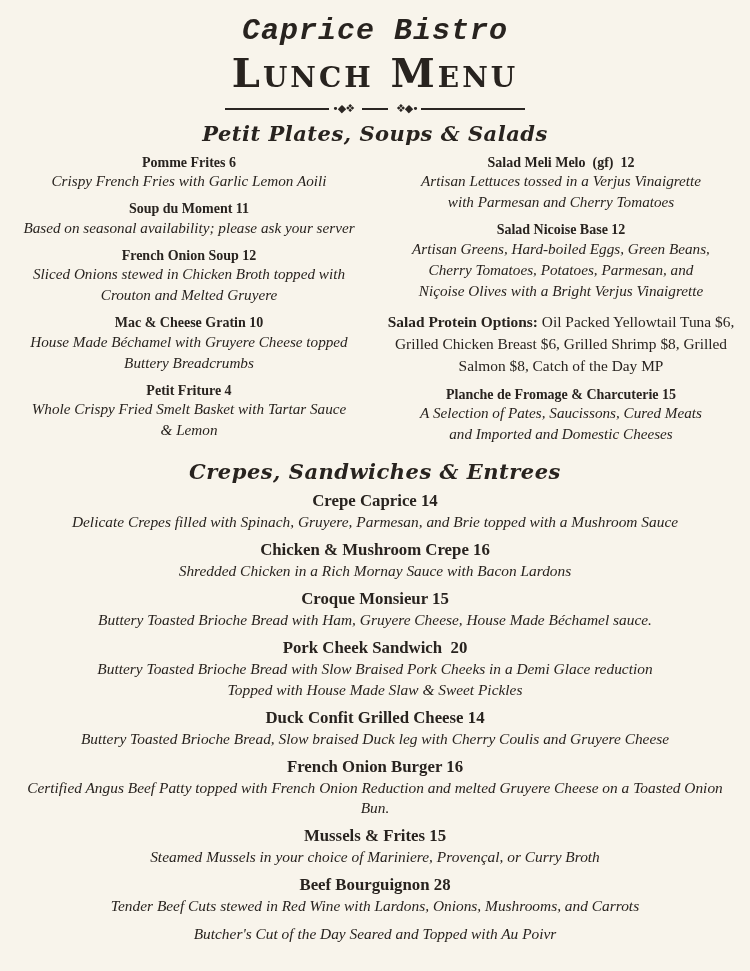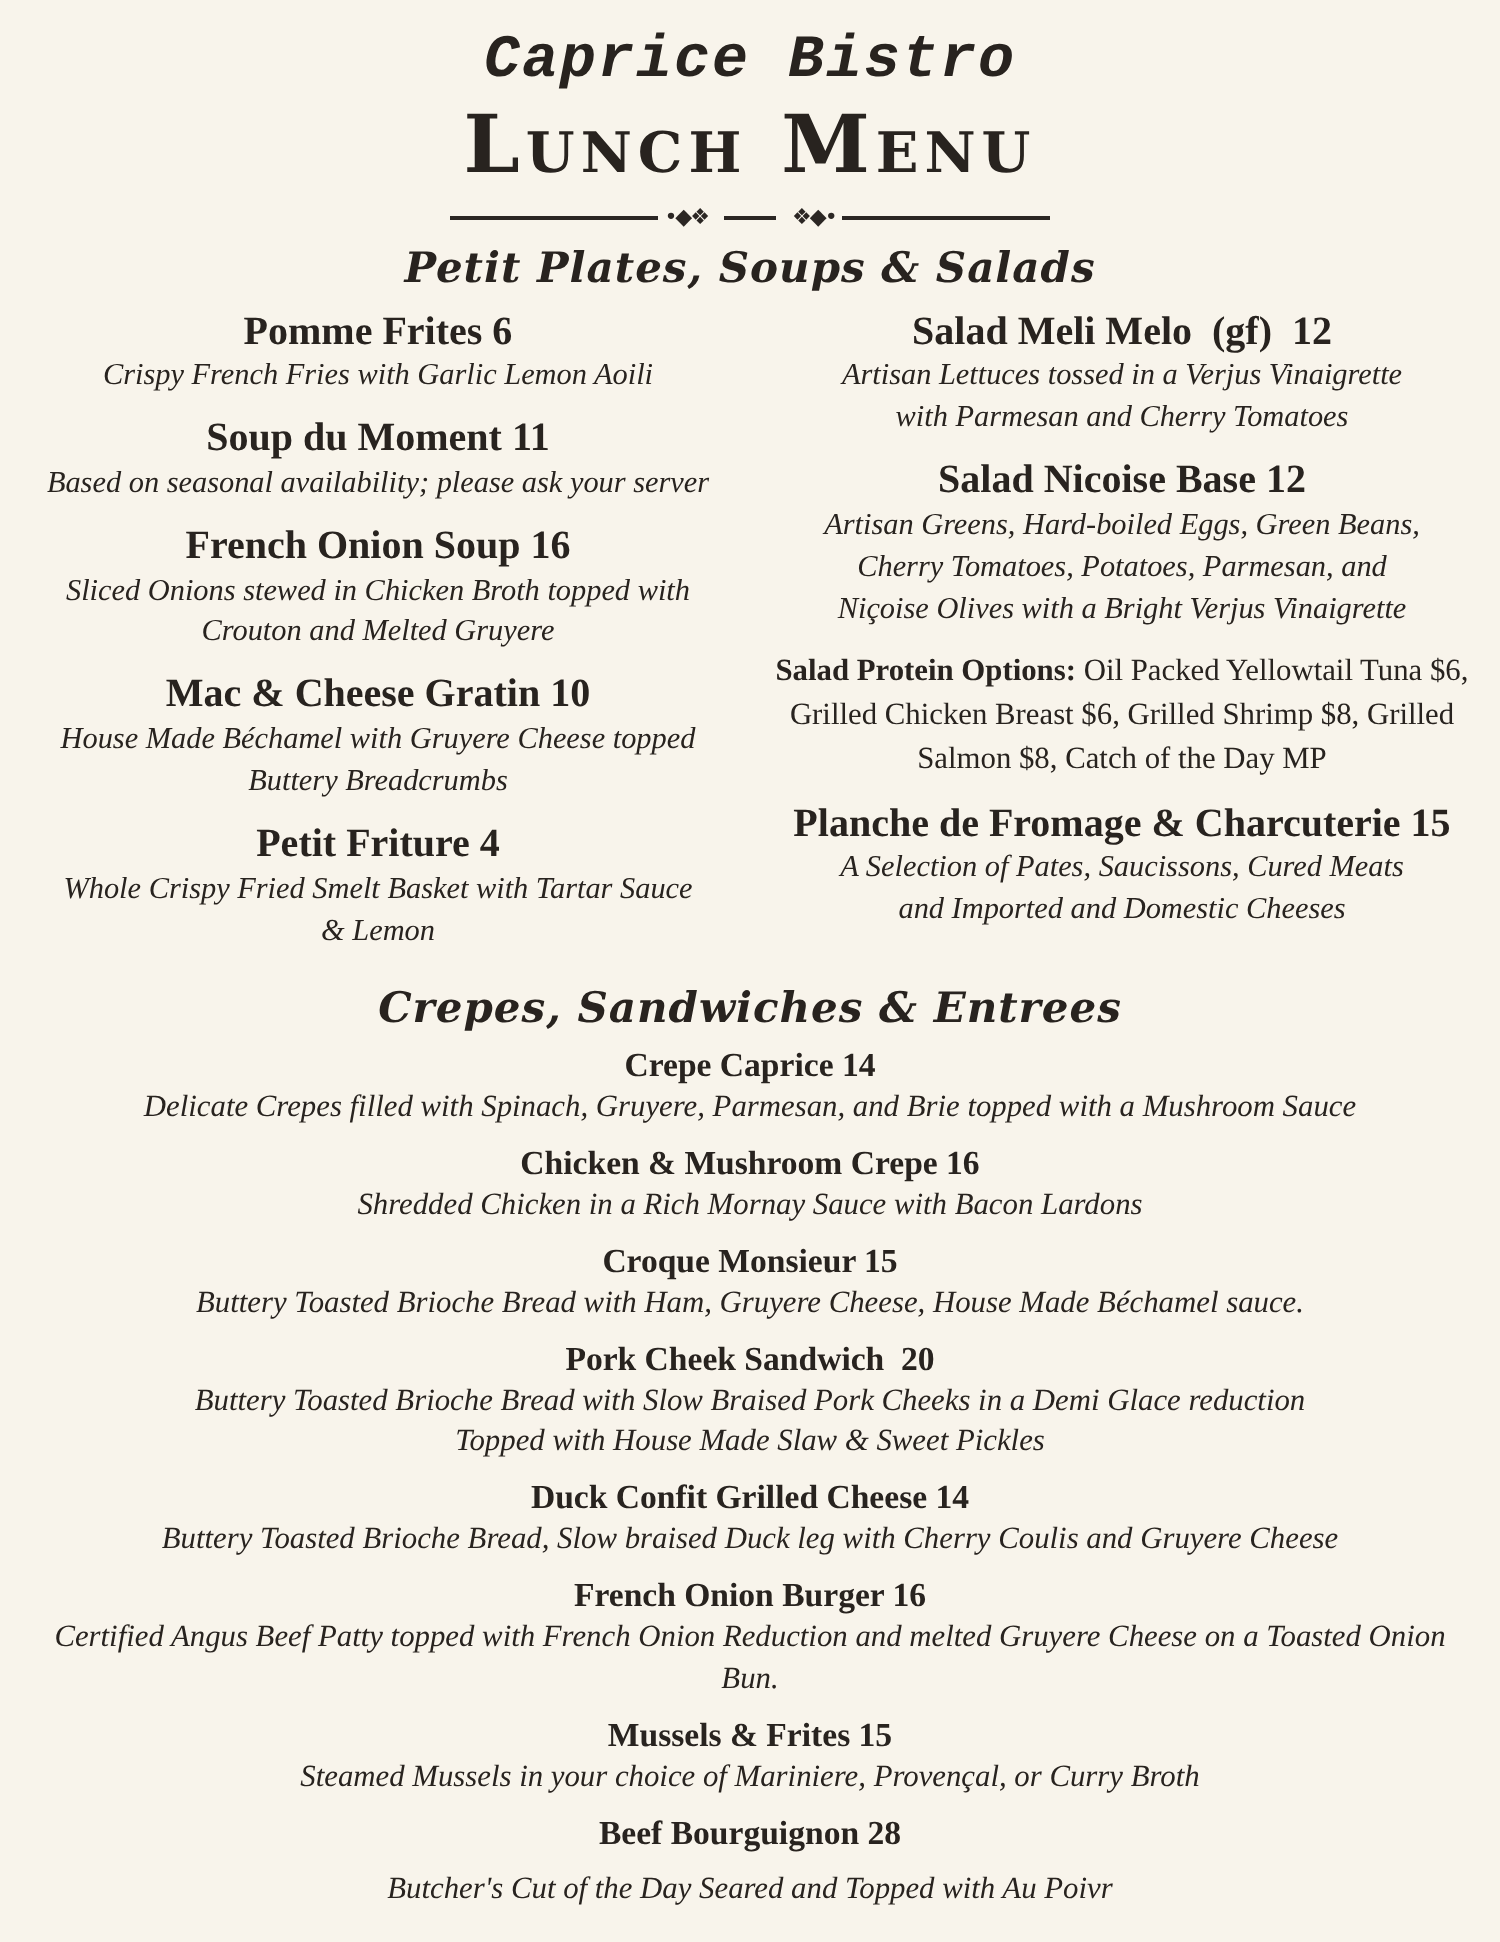--- a/index.html
+++ b/index.html
@@ -79,21 +79,21 @@
     gap: 14px;
     margin-top: 8px;
     min-height: 286px;
   }
   .col { width: 358px; }
 
   
   .menu-item { text-align: center; margin-bottom: 9px; }
   .item-name {
     font-weight: 700;
-    font-size: 20px;
+    font-size: 14px;
     line-height: 1.18;
     white-space: pre-wrap;
   }
   .item-name .name-italic { font-style: italic; }
   .item-desc {
     font-style: italic;
     font-size: 15.2px;
     line-height: 1.38;
     white-space: pre-line;
   }
@@ -136,21 +136,21 @@
       <div class="col" id="col-left">
           <div class="menu-item">
             <p class="item-name">Pomme Frites 6</p>
             <p class="item-desc">Crispy French Fries with Garlic Lemon Aoili</p>
           </div>
           <div class="menu-item">
             <p class="item-name">Soup du Moment 11</p>
             <p class="item-desc">Based on seasonal availability; please ask your server</p>
           </div>
           <div class="menu-item">
-            <p class="item-name">French Onion Soup 16</p>
+            <p class="item-name">French Onion Soup 12</p>
             <p class="item-desc">Sliced Onions stewed in Chicken Broth topped with
 Crouton and Melted Gruyere</p>
           </div>
           <div class="menu-item">
             <p class="item-name">Mac &amp; Cheese Gratin 10</p>
             <p class="item-desc">House Made Béchamel with Gruyere Cheese topped
 Buttery Breadcrumbs</p>
           </div>
           <div class="menu-item">
             <p class="item-name">Petit Friture 4</p>
@@ -211,20 +211,21 @@
         <div class="menu-item">
           <p class="item-name">French Onion Burger 16</p>
           <p class="item-desc">Certified Angus Beef Patty topped with French Onion Reduction and melted Gruyere Cheese on a Toasted Onion Bun.</p>
         </div>
         <div class="menu-item">
           <p class="item-name">Mussels &amp; Frites 15</p>
           <p class="item-desc">Steamed Mussels in your choice of Mariniere, Provençal, or Curry Broth</p>
         </div>
         <div class="menu-item">
           <p class="item-name">Beef Bourguignon 28</p>
+          <p class="item-desc">Tender Beef Cuts stewed in Red Wine with Lardons, Onions, Mushrooms, and Carrots</p>
         </div>
         <div class="menu-item">
           <p class="item-desc">Butcher's Cut of the Day Seared and Topped with Au Poivr</p>
         </div>
       </div>
   </section>
 
 </div>
 
 </body></html>

